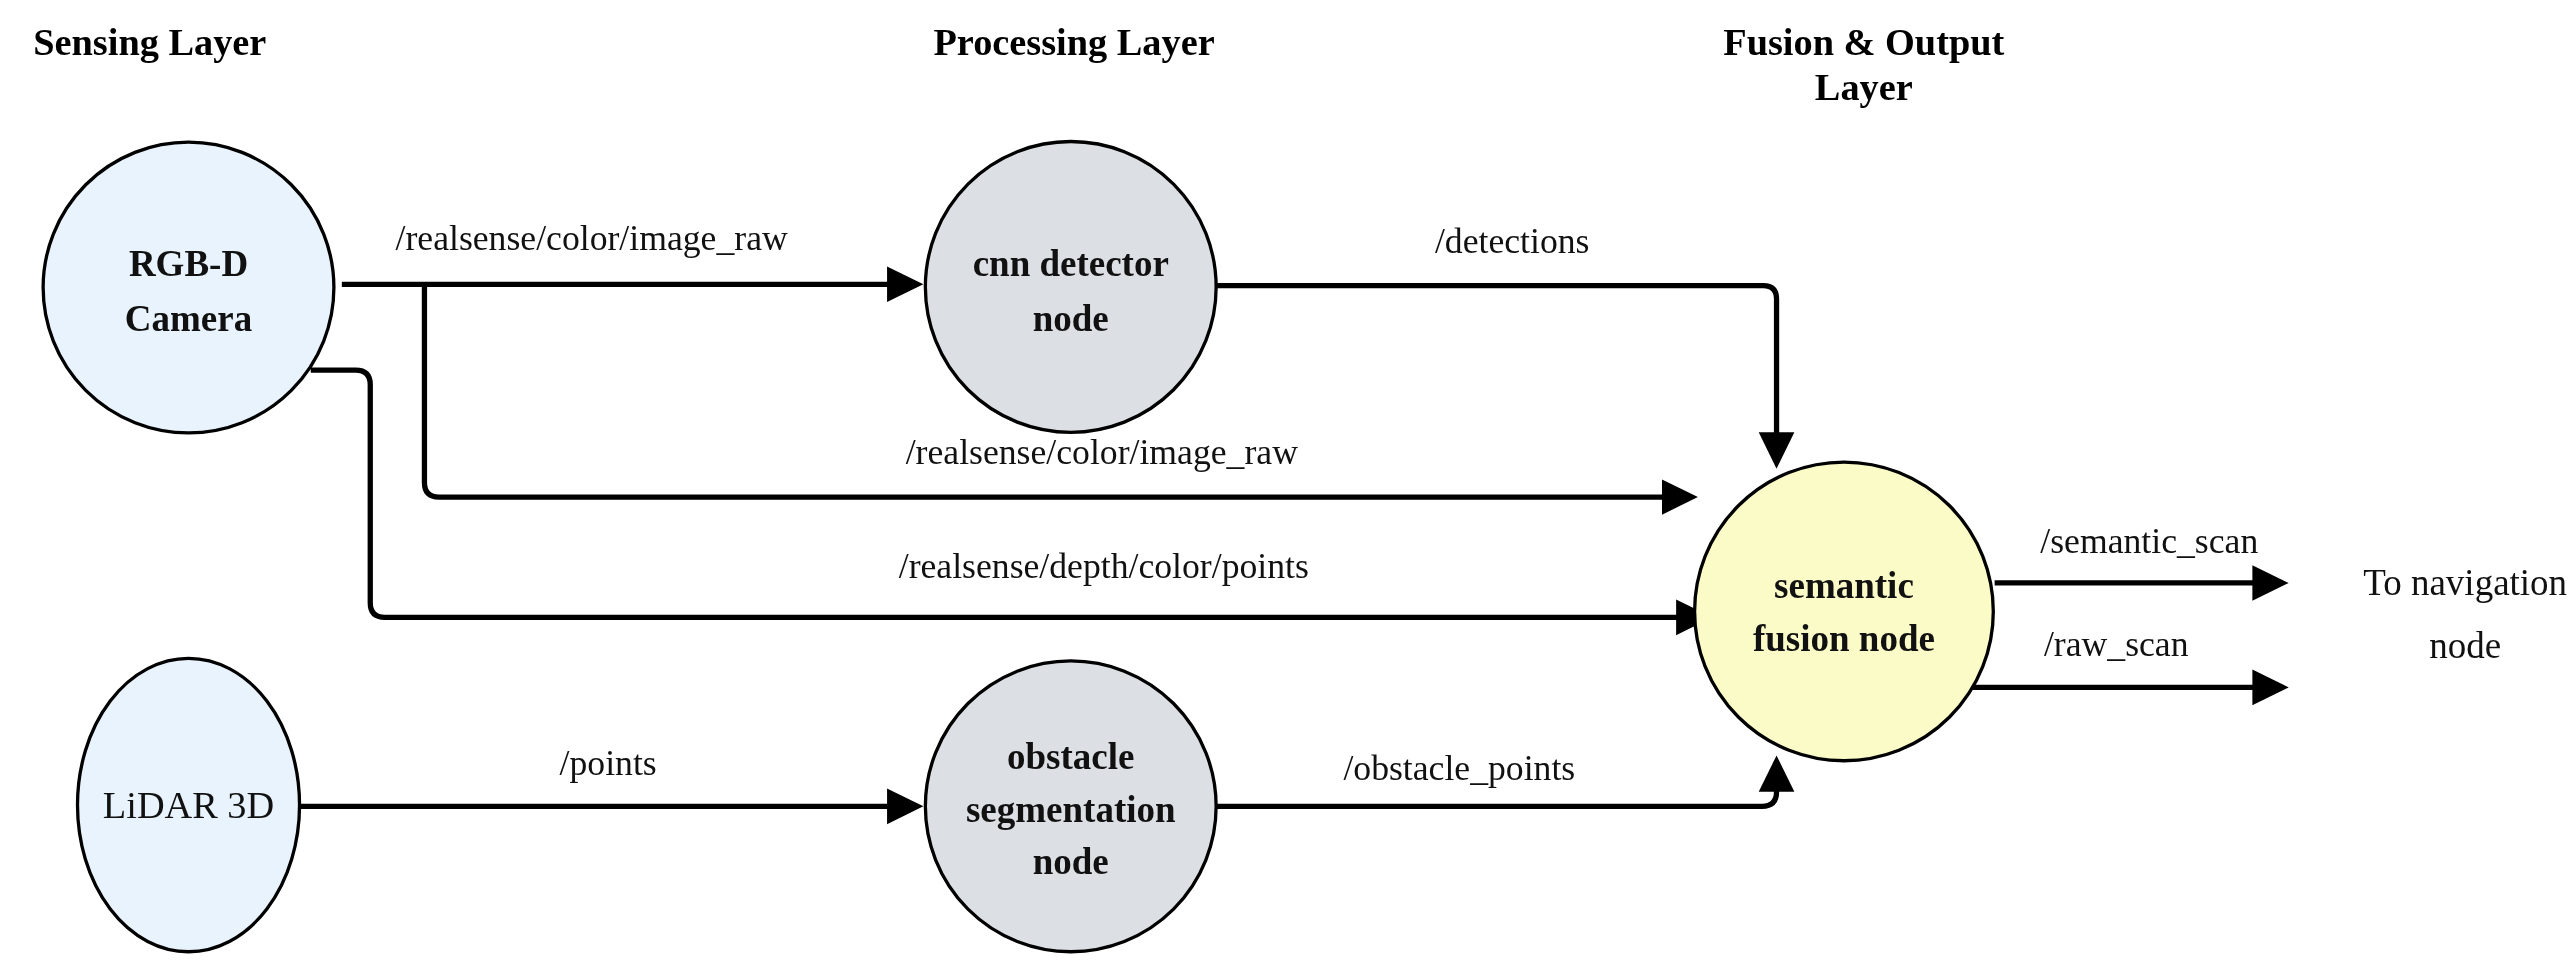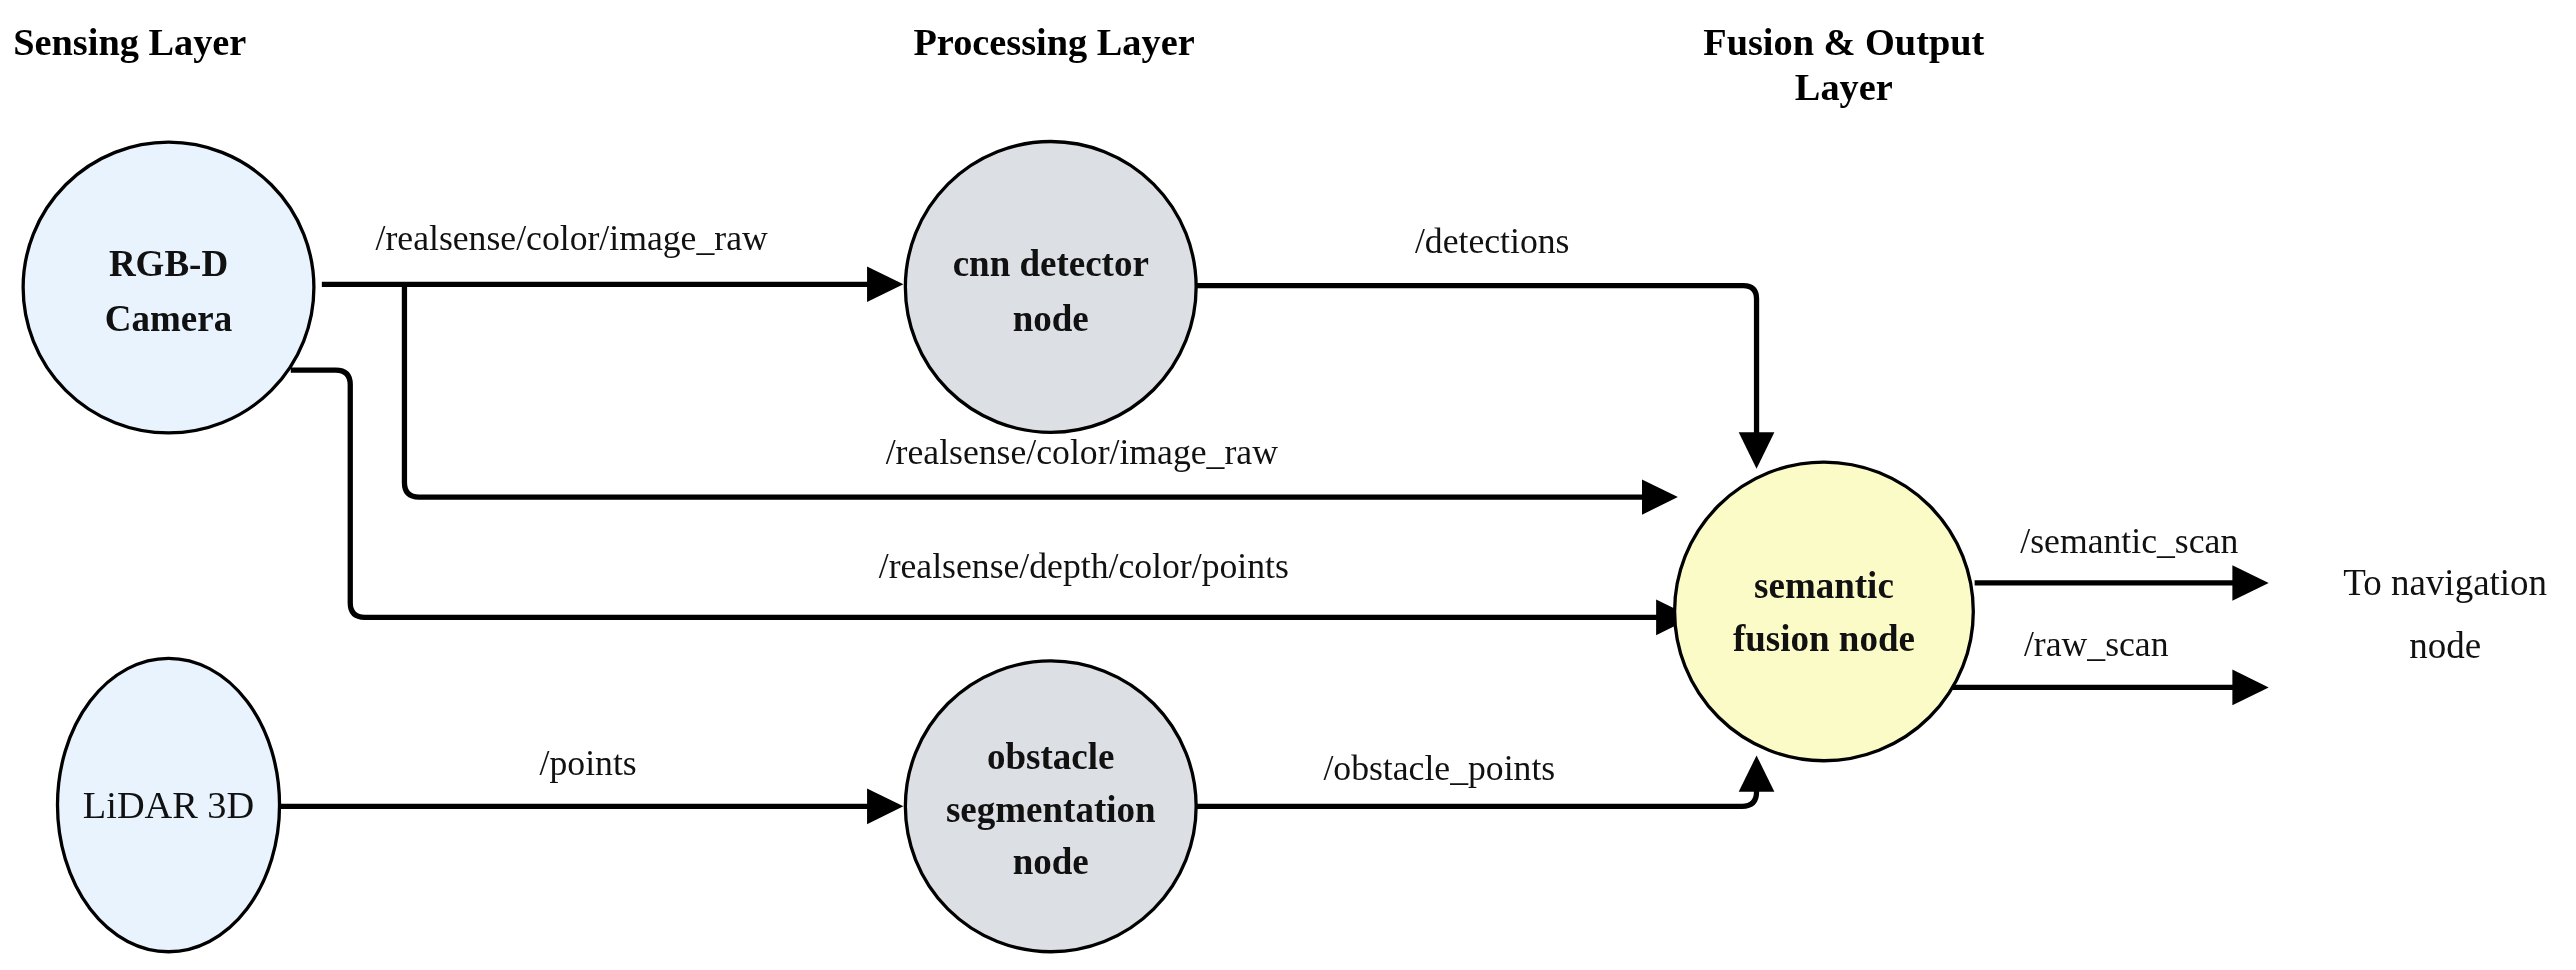--- a/index.html
+++ b/index.html
@@ -10,20 +10,21 @@
   body {
     width: 2576px;
     height: 971px;
     font-family: "Liberation Serif", "DejaVu Serif", serif;
     overflow: hidden;
   }
   #diagram-root {
     position: relative;
     width: 2099px;
     height: 971px;
+    margin-left: 20px;
   }
   svg.diagram {
     display: block;
     width: 2576px;
     height: 971px;
   }
   .layer-header {
     font-weight: bold;
     font-size: 58px;
     fill: #000000;

